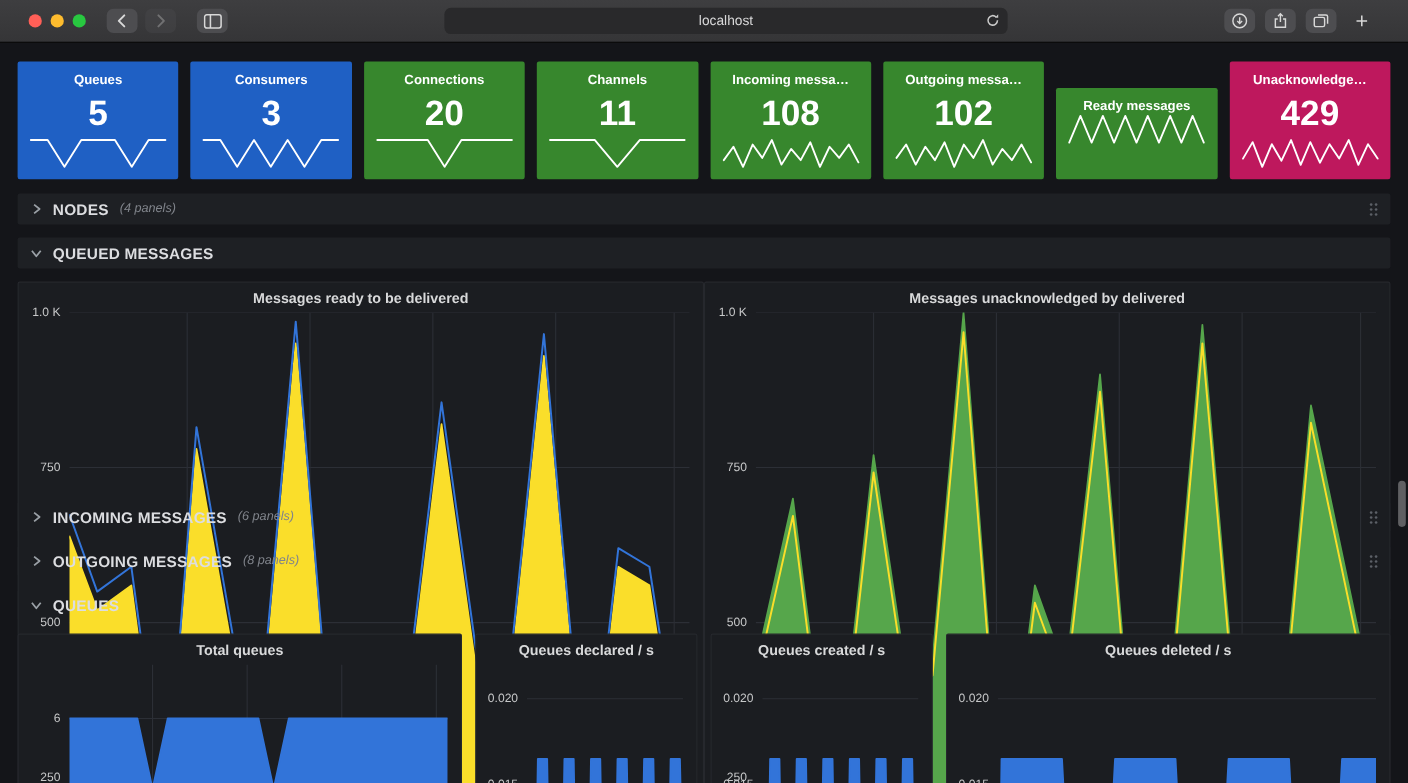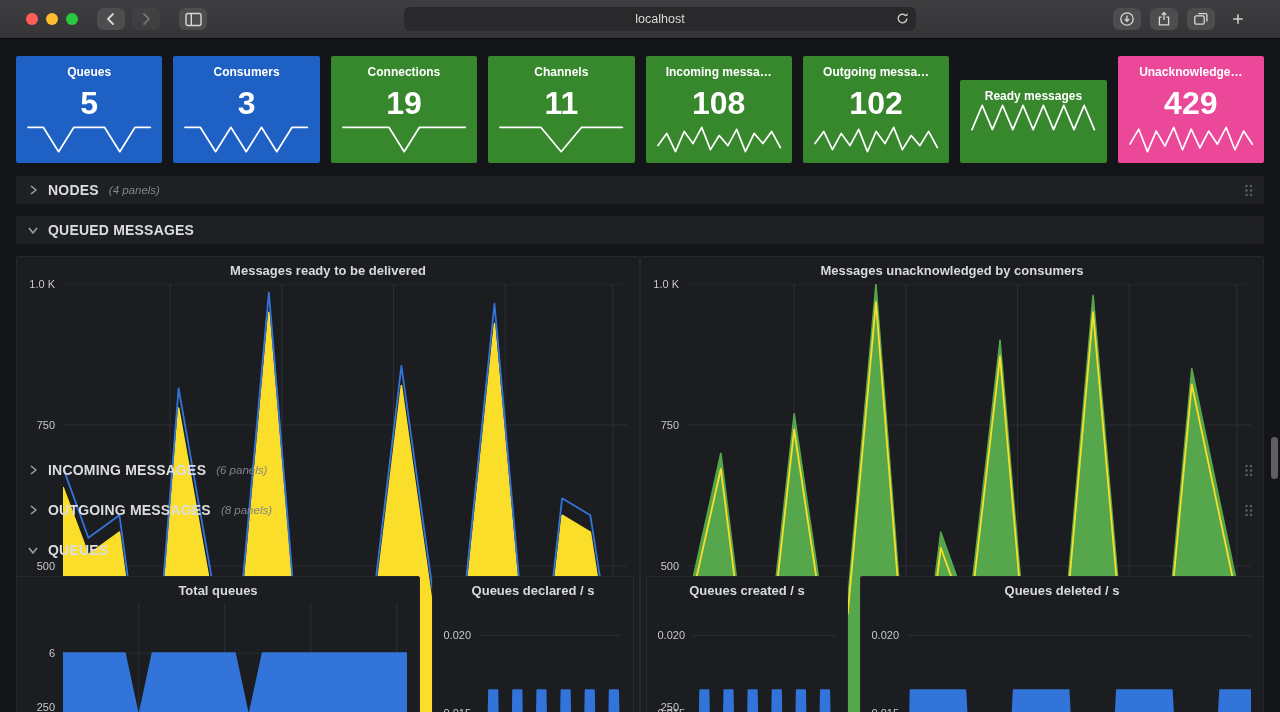--- a/index.html
+++ b/index.html
@@ -128,21 +128,21 @@
         <div class="stat-title">Consumers</div>
         <div class="stat-value">3</div>
         <div class="spark">
             <svg viewBox="0 0 100 100" preserveAspectRatio="none">
               <polyline points="0,8 12.5,8 25,92 37.5,8 50,92 62.5,8 75,92 87.5,8 100,8" fill="none" stroke="#ffffff" stroke-width="1.7" vector-effect="non-scaling-stroke" stroke-linejoin="round" stroke-linecap="round"></polyline>
             </svg>
           </div>
       </div>
       <div class="stat" style="background: rgb(55, 135, 45);">
         <div class="stat-title">Connections</div>
-        <div class="stat-value">19</div>
+        <div class="stat-value">20</div>
         <div class="spark">
             <svg viewBox="0 0 100 100" preserveAspectRatio="none">
               <polyline points="0,8 12.5,8 25,8 37.5,8 50,92 62.5,8 75,8 87.5,8 100,8" fill="none" stroke="#ffffff" stroke-width="1.7" vector-effect="non-scaling-stroke" stroke-linejoin="round" stroke-linecap="round"></polyline>
             </svg>
           </div>
       </div>
       <div class="stat" style="background: rgb(55, 135, 45);">
         <div class="stat-title">Channels</div>
         <div class="stat-value">11</div>
         <div class="spark">
@@ -170,21 +170,21 @@
           </div>
       </div>
       <div class="stat" style="background: rgb(55, 135, 45); margin-top: 24px;">
         <div class="stat-title">Ready messages</div>
         <div class="spark">
             <svg viewBox="0 0 100 100" preserveAspectRatio="none">
               <polyline points="0,92 8.333333333333332,8 16.666666666666664,92 25,8 33.33333333333333,92 41.66666666666667,8 50,92 58.333333333333336,8 66.66666666666666,92 75,8 83.33333333333334,92 91.66666666666666,8 100,92" fill="none" stroke="#ffffff" stroke-width="1.7" vector-effect="non-scaling-stroke" stroke-linejoin="round" stroke-linecap="round"></polyline>
             </svg>
           </div>
       </div>
-      <div class="stat" style="background: #ec4899;">
+      <div class="stat" style="background: #be185d;">
         <div class="stat-title">Unacknowledge…</div>
         <div class="stat-value">429</div>
         <div class="spark">
             <svg viewBox="0 0 100 100" preserveAspectRatio="none">
               <polyline points="0,66.15384615384616 7.142857142857142,14.461538461538467 14.285714285714285,92 21.428571428571427,20.92307692307692 28.57142857142857,72.61538461538461 35.714285714285715,8 42.857142857142854,85.53846153846155 50,14.461538461538467 57.14285714285714,79.07692307692308 64.28571428571429,20.92307692307692 71.42857142857143,66.15384615384616 78.57142857142857,8 85.71428571428571,85.53846153846155 92.85714285714286,20.92307692307692 100,66.15384615384616" fill="none" stroke="#ffffff" stroke-width="1.7" vector-effect="non-scaling-stroke" stroke-linejoin="round" stroke-linecap="round"></polyline>
             </svg>
           </div>
       </div>
     </div>
 
@@ -234,21 +234,21 @@
               <line x1="58.599999999999994" x2="58.599999999999994" y1="0" y2="100" stroke="#2c2f36" stroke-width="1" vector-effect="non-scaling-stroke"></line>
               <line x1="78.4" x2="78.4" y1="0" y2="100" stroke="#2c2f36" stroke-width="1" vector-effect="non-scaling-stroke"></line>
               <line x1="97.5" x2="97.5" y1="0" y2="100" stroke="#2c2f36" stroke-width="1" vector-effect="non-scaling-stroke"></line>
               <polygon points="0,100 0,36 4.5,48 10,43.99999999999999 15.5,85 20.5,22 26,53 30,77 36.5,5 43,83 48,60 53,76 60,18 65.5,57 70,70 76.5,7 83.5,85 88.5,41 93.5,43.99999999999999 100,86 100,100" fill="#fade2a" fill-opacity="1"></polygon>
               <polyline points="0,36 4.5,48 10,43.99999999999999 15.5,85 20.5,22 26,53 30,77 36.5,5 43,83 48,60 53,76 60,18 65.5,57 70,70 76.5,7 83.5,85 88.5,41 93.5,43.99999999999999 100,86" fill="none" stroke="#fade2a" stroke-width="1.6" vector-effect="non-scaling-stroke" stroke-linejoin="round"></polyline>
               <polyline points="0,32.5 4.5,44.99999999999999 10,41 15.5,81.5 20.5,18.5 26,50 30,73.5 36.5,1.5 43,80 48,57 53,73 60,14.5 65.5,54 70,67 76.5,3.5 83.5,82 88.5,38 93.5,41 100,83" fill="none" stroke="#3274d9" stroke-width="1.8" vector-effect="non-scaling-stroke" stroke-linejoin="round"></polyline>
             </svg>
           </div>
       </div>
       <div class="panel">
-        <div class="panel-title">Messages unacknowledged by consumers</div>
+        <div class="panel-title">Messages unacknowledged by delivered</div>
         <div class="chart">
             <div class="y-axis">
               <span style="bottom: 25%;">250</span>
               <span style="bottom: 50%;">500</span>
               <span style="bottom: 75%;">750</span>
               <span style="bottom: 100%;">1.0 K</span>
             </div>
             <svg viewBox="0 0 100 100" preserveAspectRatio="none">
               <line x1="0" x2="100" y1="100" y2="100" stroke="#2c2f36" stroke-width="1" vector-effect="non-scaling-stroke"></line>
               <line x1="0" x2="100" y1="75" y2="75" stroke="#2c2f36" stroke-width="1" vector-effect="non-scaling-stroke"></line>

